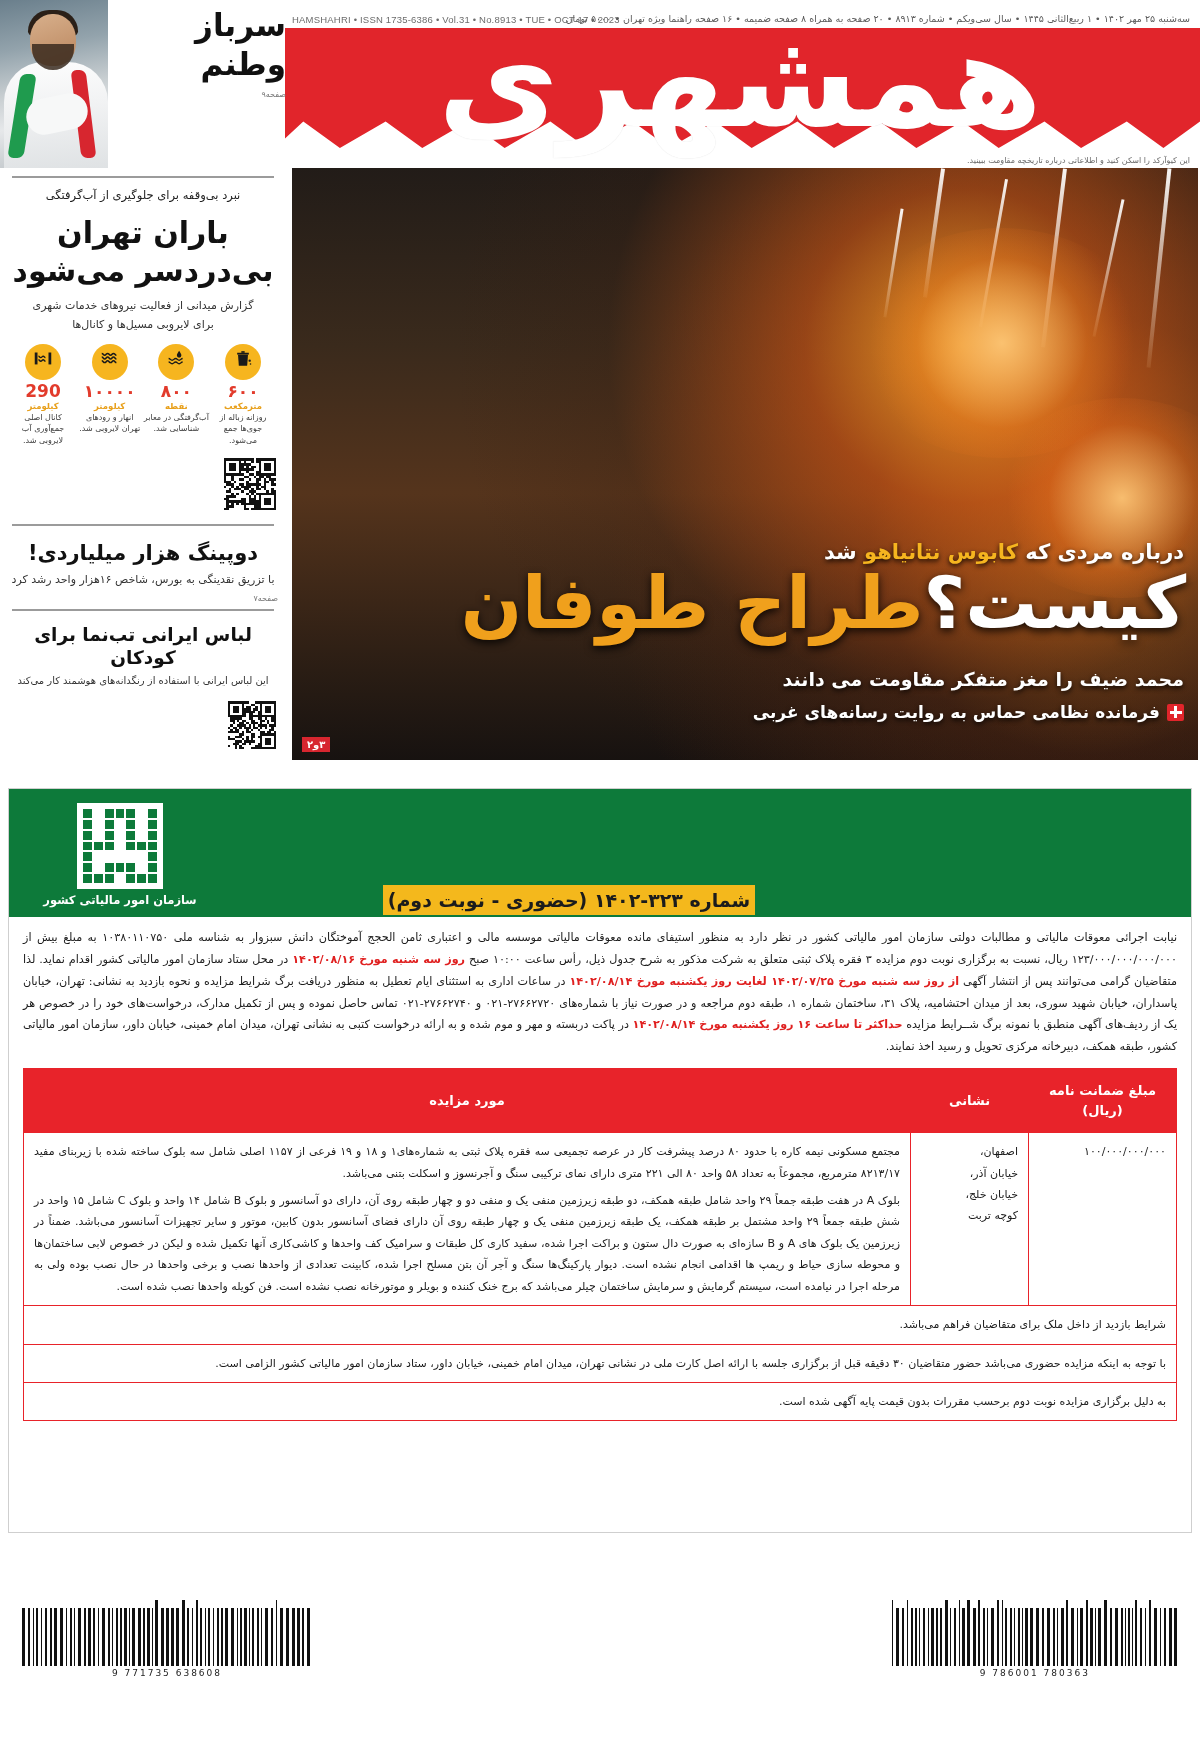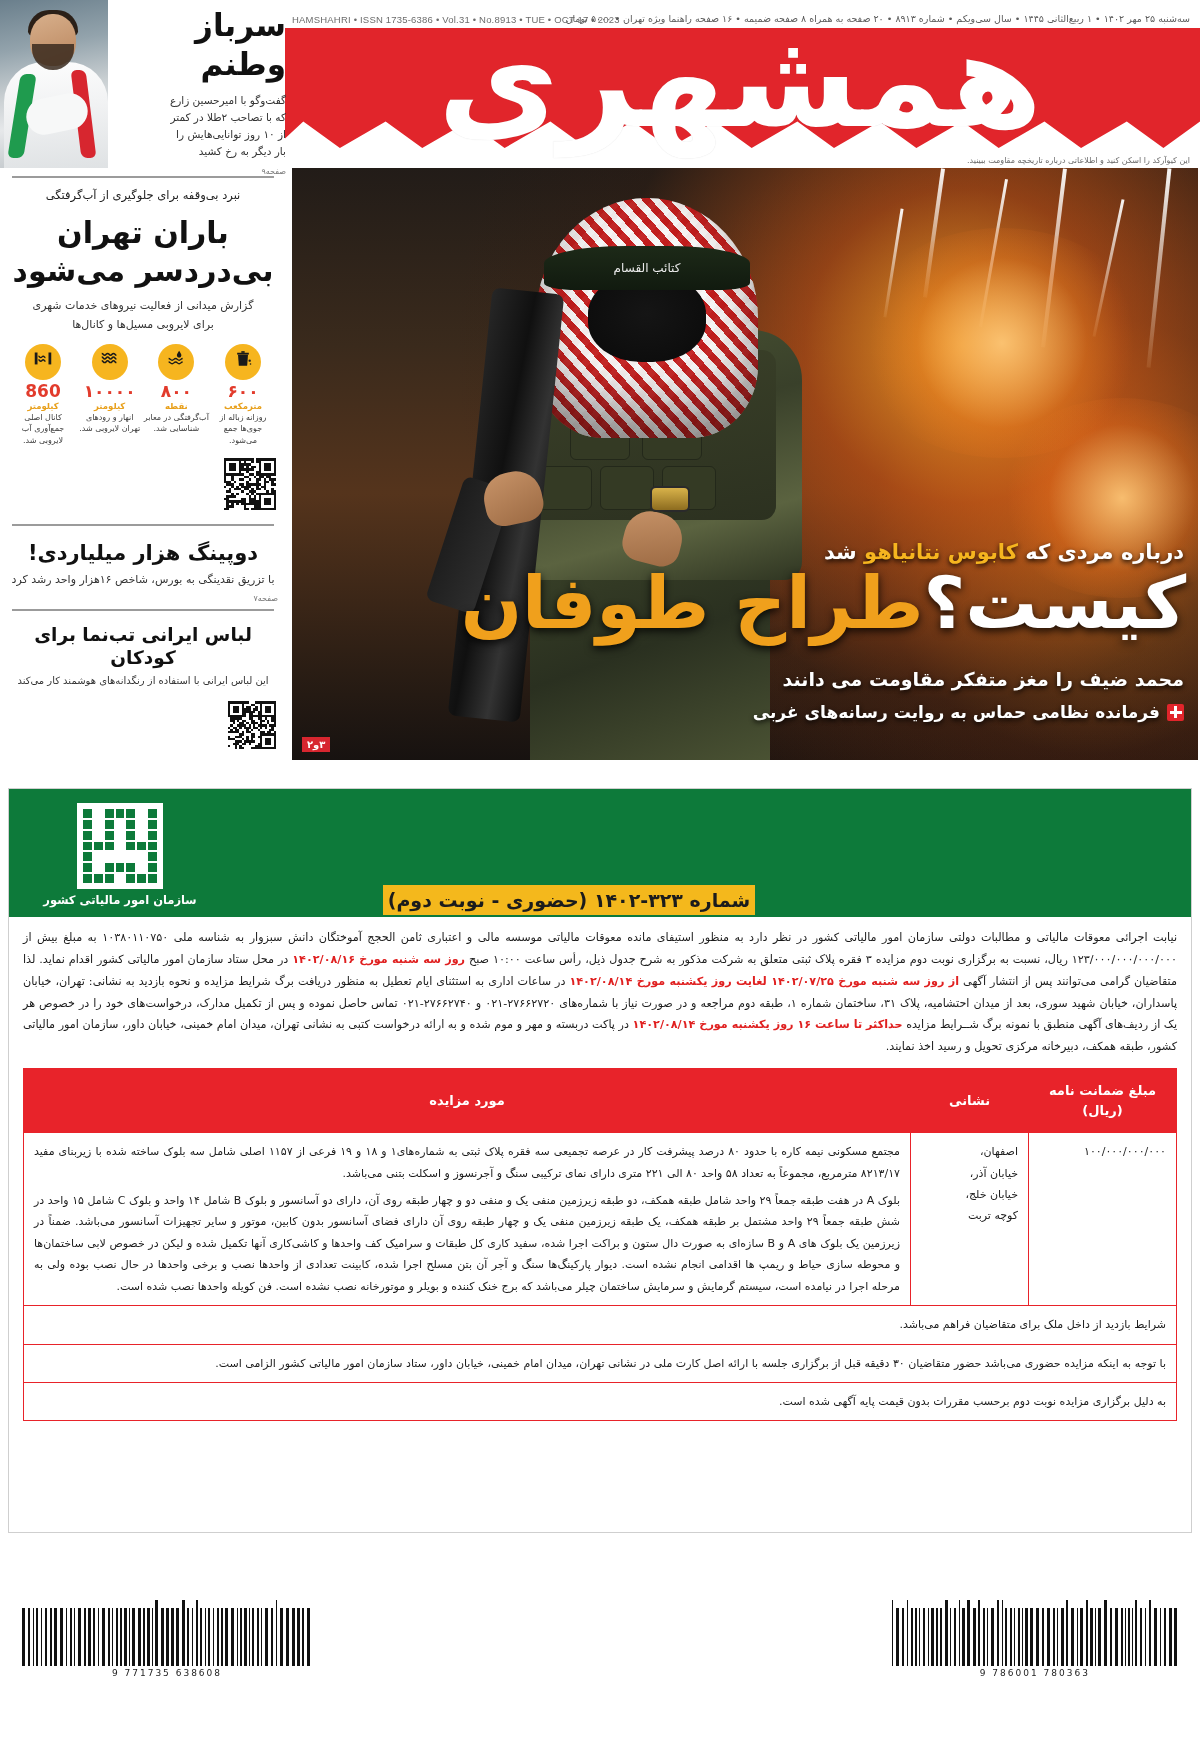--- a/index.html
+++ b/index.html
@@ -254,24 +254,20 @@
 
     <div class="mast-line-en">HAMSHAHRI • ISSN 1735-6386 • Vol.31 • No.8913 • TUE • OCT 17 • 2023</div>
     <div class="mast-line-fa">سه‌شنبه ۲۵ مهر ۱۴۰۲ • ۱ ربیع‌الثانی ۱۴۴۵ • سال سی‌ویکم • شماره ۸۹۱۳ • ۲۰ صفحه به همراه ۸ صفحه ضمیمه • ۱۶ صفحه راهنما ویژه تهران • ۵۰۰۰ تومان</div>
     <div class="mast-caption">این کیوآرکد را اسکن کنید و اطلاعاتی درباره تاریخچه مقاومت ببینید.</div>
   </div>
 
   <div class="left-col">
 
     <div style="position:absolute; left:110px; top:-168px; width:176px;">
       <div class="story-title" style="text-align:right; font-size:31px; margin-top:4px;">سرباز وطنم</div>
-      <div class="story-sub" style="text-align:right; white-space:pre-line; margin-top:8px; font-size:10.5px;">گفت‌وگو با امیرحسین زارع
-که با تصاحب ۲طلا در کمتر
-از ۱۰ روز توانایی‌هایش را
-بار دیگر به رخ کشید</div>
       <div class="pageref" style="margin-top:6px;">صفحه۹</div>
     </div>
 
     <div class="divline thick" style="margin-top:6px;"></div>
 
     <div>
       <div class="kicker" style="margin-top:4px;">نبرد بی‌وقفه برای جلوگیری از آب‌گرفتگی</div>
       <div class="story-title" style="margin-top:10px;">باران تهران</div>
       <div class="story-title">بی‌دردسر می‌شود</div>
       <div class="story-sub" style="white-space:pre-line; margin-top:8px;">گزارش میدانی از فعالیت نیروهای خدمات شهری
@@ -322,21 +318,21 @@
           <div class="stat-ic">
             <svg width="22" height="22" viewBox="0 0 24 24" aria-hidden="true">
               <rect x="3" y="6" width="3" height="13" fill="#1a1a1a"></rect>
               <rect x="18" y="6" width="3" height="13" fill="#1a1a1a"></rect>
               <g stroke="#1a1a1a" stroke-width="1.6" fill="none">
                 <path d="M7 10c1.2 0 1.2 1.6 2.5 1.6S11 10 12.2 10s1.3 1.6 2.5 1.6"></path>
                 <path d="M7 14c1.2 0 1.2 1.6 2.5 1.6S11 14 12.2 14s1.3 1.6 2.5 1.6"></path>
               </g>
             </svg>
           </div>
-          <div class="stat-num">860</div>
+          <div class="stat-num">290</div>
           <div class="stat-unit">کیلومتر</div>
           <div class="stat-desc">کانال اصلی جمع‌آوری آب لایروبی شد.</div>
         </div>
       </div>
 
       <div class="qr-row">
         <div class="qr">
           <div class="qr-grid" id="qr1" style="width: 52px; height: 52px; grid-template-columns: repeat(21, 1fr); grid-template-rows: repeat(21, 1fr);">
               <div class="qr-cell" style="background: rgb(17, 17, 17);"></div>
               <div class="qr-cell" style="background: rgb(17, 17, 17);"></div>
@@ -1250,39 +1246,20 @@
   <div class="main-photo">
     <div class="flare" style="left:640px;top:0;width:4px;height:130px;transform:rotate(8deg);"></div>
     <div class="flare" style="left:700px;top:10px;width:3px;height:150px;transform:rotate(10deg);"></div>
     <div class="flare" style="left:760px;top:0;width:4px;height:180px;transform:rotate(7deg);"></div>
     <div class="flare" style="left:815px;top:30px;width:3px;height:140px;transform:rotate(12deg);"></div>
     <div class="flare" style="left:865px;top:0;width:4px;height:200px;transform:rotate(6deg);"></div>
     <div class="flare" style="left:600px;top:40px;width:3px;height:110px;transform:rotate(9deg);"></div>
     <div class="emberglow" style="left:560px;top:60px;width:300px;height:230px;"></div>
     <div class="emberglow" style="left:700px;top:230px;width:260px;height:200px;"></div>
 
-    <div class="soldier">
-      <div class="s-legs"></div>
-      <div class="s-torso"></div>
-      <div class="s-vest"></div>
-      <div class="s-pouch" style="left:128px;bottom:250px;"></div>
-      <div class="s-pouch" style="left:190px;bottom:250px;"></div>
-      <div class="s-pouch" style="left:252px;bottom:250px;"></div>
-      <div class="s-pouch" style="left:160px;bottom:300px;width:60px;height:48px;"></div>
-      <div class="s-pouch" style="left:232px;bottom:300px;width:60px;height:48px;"></div>
-      <div class="s-head"></div>
-      <div class="keffiyeh"></div>
-      <div class="kf-face"></div>
-      <div class="headband">كتائب القسام</div>
-      <div class="rifle"></div>
-      <div class="rifle-mag"></div>
-      <div class="s-hand" style="left:74px;bottom:236px;transform:rotate(-12deg);"></div>
-      <div class="s-hand" style="left:214px;bottom:196px;transform:rotate(14deg);"></div>
-      <div class="s-watch"></div>
-    </div>
 
     <div class="photo-kicker"><span>درباره مردی که </span><span class="hl">کابوس نتانیاهو</span><span> شد</span></div>
 
     <div class="photo-headline"><span class="w">کیست؟</span><span>طراح طوفان</span></div>
 
     <div class="photo-sub1">محمد ضیف را مغز متفکر مقاومت می دانند</div>
 
     <div class="photo-sub2-row">
       <span class="redcross"></span>
       <span class="photo-sub2">فرمانده نظامی حماس به روایت رسانه‌های غربی</span>

